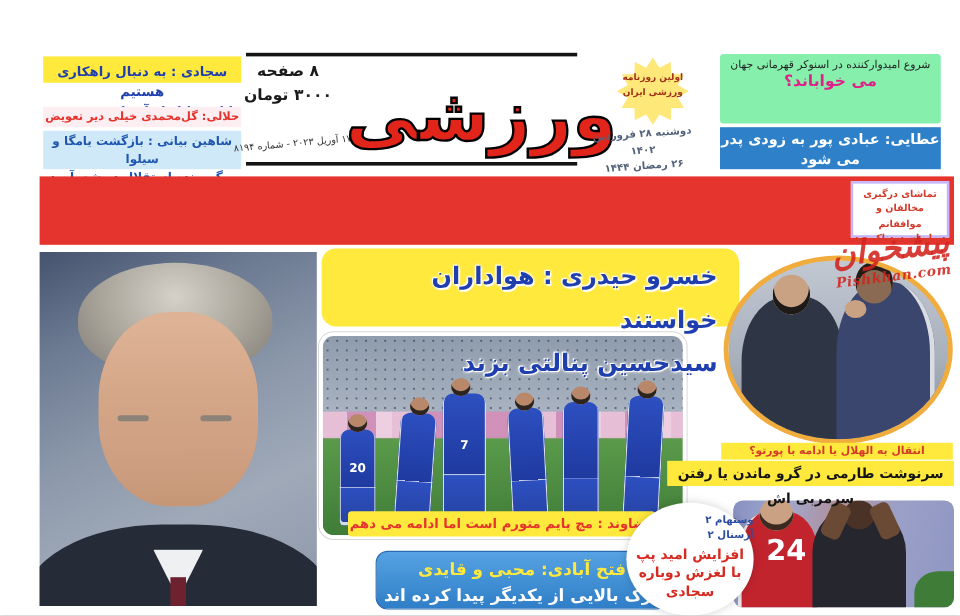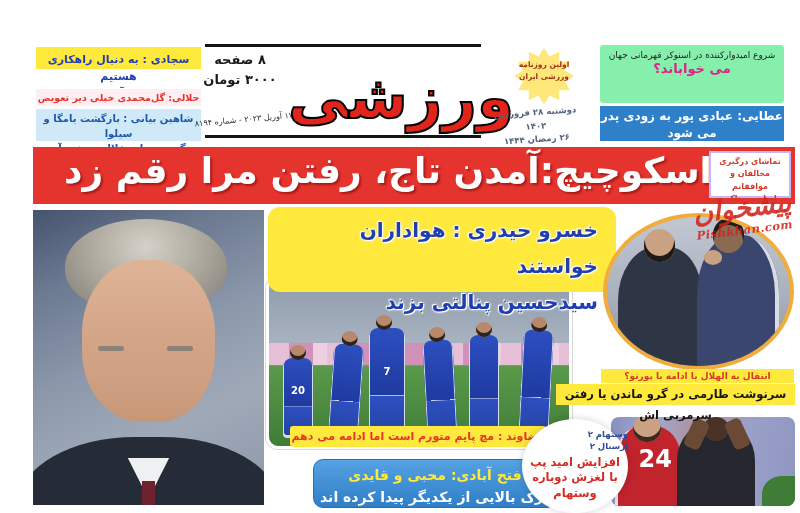--- a/index.html
+++ b/index.html
@@ -55,21 +55,21 @@
   .sk-hair{left:14%;top:3%;width:70%;height:32%;border-radius:50% 50% 45% 45%;
     background:radial-gradient(ellipse at 50% 30%,#d6d1c8 0%,#a9a49a 55%,#7f7a72 100%);}
   .sk-face{left:21%;top:17%;width:58%;height:55%;border-radius:45% 45% 42% 44%;
     background:linear-gradient(#ddb295 5%,#d2a385 55%,#c3937455 100%),linear-gradient(#d8ab8d,#c79878);}
   .sk-brow{width:26px;height:5px;border-radius:3px;background:#8d8277;top:46%;}
   .sk-suit{left:-6%;bottom:-2%;width:112%;height:25%;background:#262b38;border-radius:45% 45% 0 0/90% 90% 0 0;}
   .sk-collar{left:41%;bottom:2%;width:18%;height:14%;background:#eef0f2;
              clip-path:polygon(0 0,100% 0,50% 100%);}
   .sk-tie{left:47%;bottom:0;width:6%;height:8%;background:#6e2230;}
 
-  .yellow-box{left:268px;top:207px;width:348px;height:85px;background:#ffe93c;border-radius:12px;
+  .yellow-box{left:268px;top:207px;width:348px;height:65px;background:#ffe93c;border-radius:12px;
     color:#1f3fae;font-weight:bold;font-size:20px;line-height:1.8;padding:5px 18px 0 10px;box-sizing:border-box;
     text-align:right;z-index:6;
     text-shadow:0 0 3px #fff,0 0 3px #fff,1px 1px 0 #fff,-1px -1px 0 #fff;}
 
   .photo-circle{left:603px;top:213px;width:191px;height:157px;border-radius:50%;
     border:4px solid #f0ac3c;box-sizing:border-box;z-index:7;
     background:linear-gradient(180deg,#c2c8d2 0%,#a8b0bc 55%,#858d99 100%);}
   .cp-fig-l{left:6%;top:20%;width:46%;height:80%;background:#2e3544;border-radius:45% 40% 0 0;}
   .cp-head-l{left:20%;top:8%;width:17%;height:22%;border-radius:50%;background:#c9a183;
              box-shadow:0 -5px 0 1px #1d1a18 inset;}
@@ -169,21 +169,20 @@
   <div class="abs gray-box rtl ctr">
     <div class="kicker">شروع امیدوارکننده در اسنوکر قهرمانی جهان</div>
     <div class="mag">می خواباند؟</div>
   </div>
   <div class="abs blue-box-top rtl ctr">
     <div>عطایی: عبادی پور به زودی پدر می شود</div>
     <div>برای همین حضور ندارد</div>
   </div>
 
   <div class="abs red-strip">
-    <div class="abs main-headline rtl ctr">اسکوچیچ:آمدن تاج، رفتن مرا رقم زد</div>
     <div class="abs side-box rtl ctr">
       <div>تماشای درگیری</div>
       <div>مخالفان و موافقانم</div>
       <div>در ایران دردناک بود</div>
     </div>
   </div>
 
   <div class="abs photo photo-skocic">
     <div class="abs sk-hair"></div>
     <div class="abs sk-face"></div>
@@ -241,21 +240,21 @@
     <div class="abs saka-arm" style="left:64%;transform:rotate(-25deg);"></div>
     <div class="abs saka-green"></div>
   </div>
 
   <div class="abs circle-white rtl ctr">
     <div class="score">وستهام ۲</div>
     <div class="score">آرسنال ۲</div>
     <div class="head">
       <div>افزایش امید پپ</div>
       <div>با لغزش دوباره</div>
-      <div>وستهام</div>
+      <div>سجادی</div>
     </div>
   </div>
 
   <div class="abs blue-box-bottom rtl ctr">
     <div class="l1">فتح آبادی: محبی و قایدی</div>
     <div class="l2">درک بالایی از یکدیگر پیدا کرده اند</div>
   </div>
 
 </div>
 

